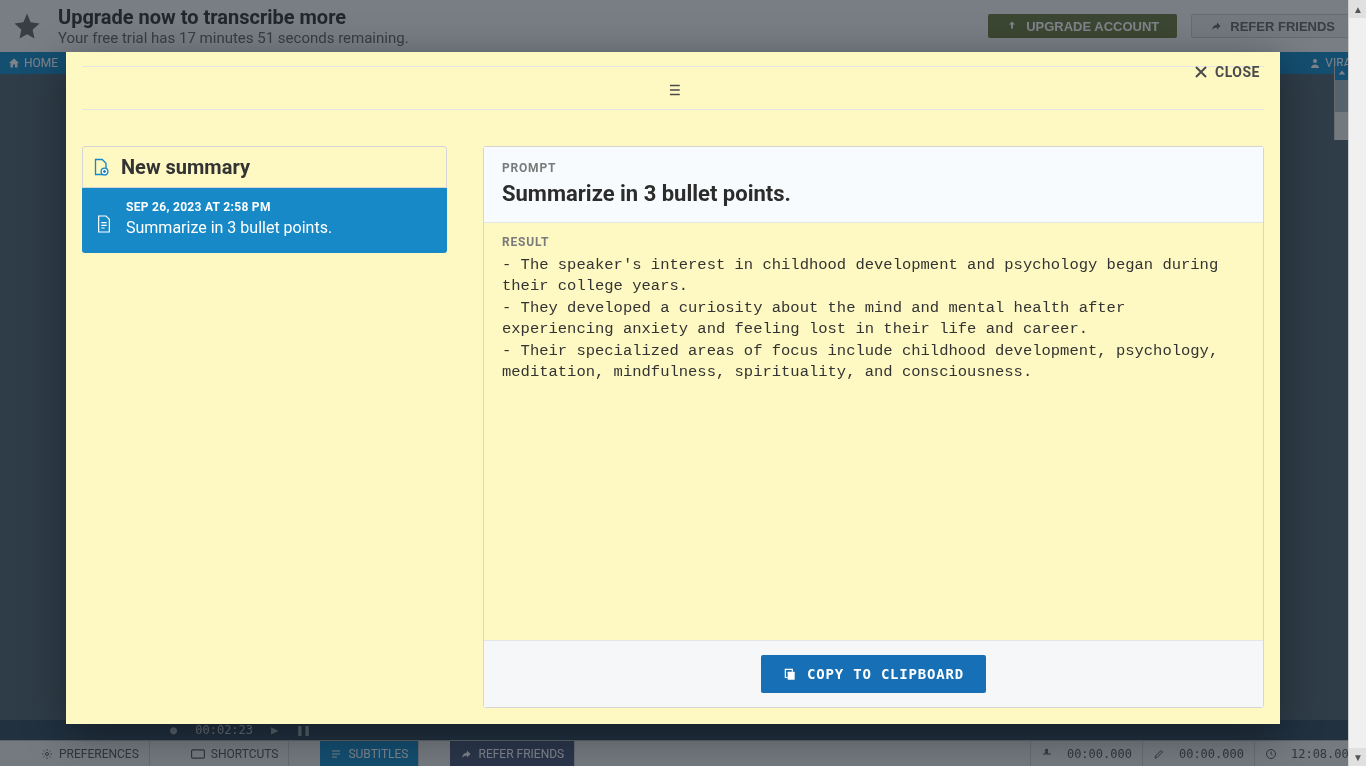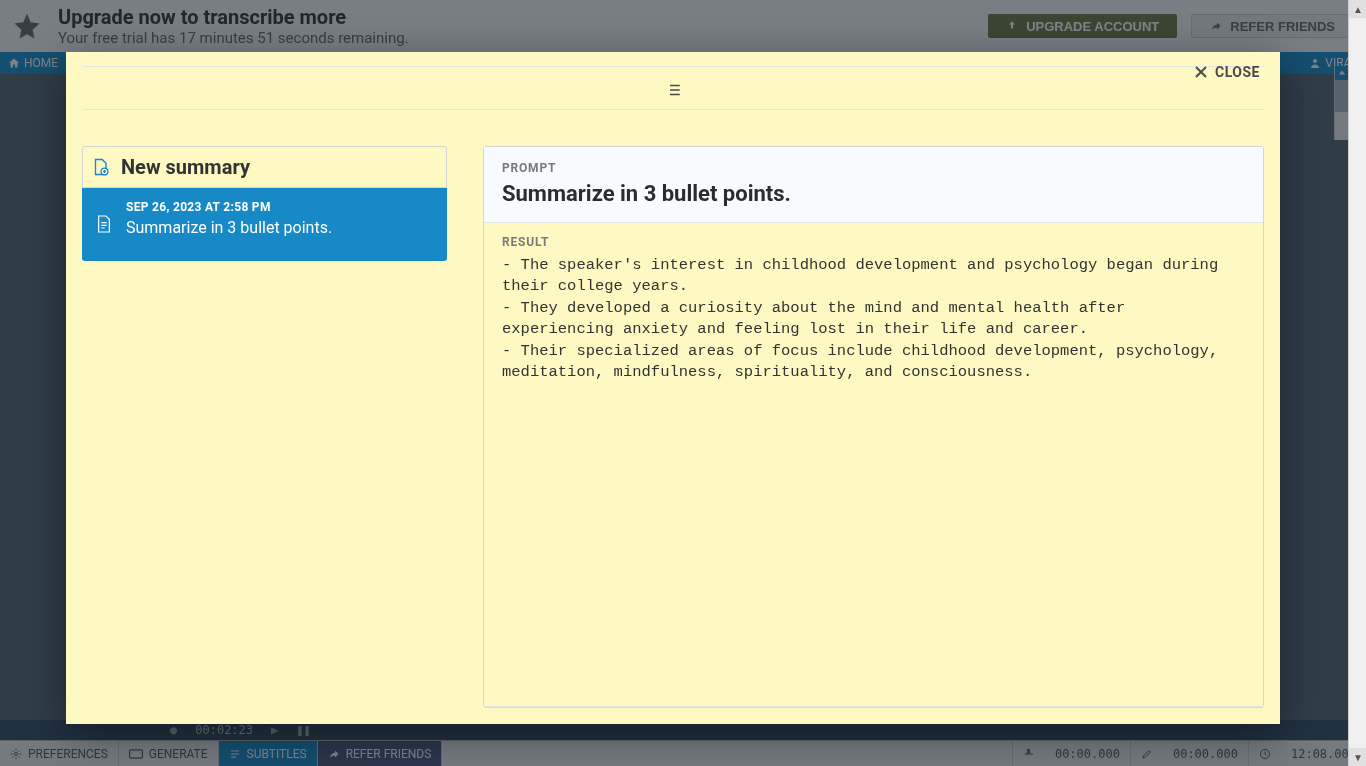--- a/index.html
+++ b/index.html
@@ -18,41 +18,41 @@
 .top-bar .btn.upg { background:#6d7a3e; color:#fff; margin-right:8px; }
 .top-bar .btn.ref { background:#e8e8e8; color:#666; border:1px solid #ccc; }
 
 
 .nav-bar { height:22px; background:#1889c7; display:flex; align-items:center; padding:0 8px; color:#fff; font-size:12px; z-index:1; position:relative; justify-content:space-between;}
 .nav-left,.nav-right{display:flex;align-items:center;gap:6px;}
 .nav-home{display:flex;align-items:center;gap:4px;justify-content:center;}
 
 
 .bottom-bar { position:absolute; bottom:0; left:0; right:0; height:26px; background:#eaeaea; border-top:1px solid #bbb; display:flex; align-items:center; font-size:12px; color:#555; z-index:1; }
-.bottom-bar .bbtn { height:26px; padding:0 10px; display:flex; align-items:center; gap:6px; border-right:1px solid #ccc; cursor:pointer; }
+.bottom-bar .bbtn { height:26px; padding:0 10px; display:flex; align-items:center; gap:6px; border-right:1px solid #ccc; cursor:pointer;margin-left:31px; }
 .bottom-bar .bbtn.sub { background:#1889c7; color:#fff; }
 .bottom-bar .bbtn.rf { background:#4a5578; color:#fff; }
 .bottom-bar .spacer { flex:1; }
-.bottom-bar .time-chip { padding:0 10px; border-left:1px solid #ccc; display:flex; align-items:center; gap:20px; font-family:monospace; height:26px; }
+.bottom-bar .time-chip { padding:0 10px; border-left:1px solid #ccc; display:flex; align-items:center; gap:14px; font-family:monospace; height:26px; }
 
 
 .player-strip { position:absolute; bottom:26px; left:0; right:0; height:20px; background:#34495e; display:flex; align-items:center; color:#cfd7dc; font-family:monospace; font-size:12px; padding-left:170px; z-index:1; gap:18px;}
 .player-strip .pctl{opacity:.8;}
 
 
 .modal { position:absolute; left:66px; top:52px; width:1214px; height:672px; background:#fef9c3; z-index:10; box-shadow:0 10px 40px rgba(0,0,0,.4); padding:14px 16px 16px; display:flex; flex-direction:column; }
 .modal .close { position:absolute; right:20px; top:12px; display:flex; align-items:center; gap:8px; font-size:14px; font-weight:700; color:#4a4a4a; letter-spacing:.5px; cursor:pointer; }
 .modal .close svg{width:12px;height:12px;stroke:#4a4a4a;stroke-width:2;}
 .modal-title { text-align:center; font-size:20px; font-weight:600; color:#4a4a4a; letter-spacing:1px; padding:14px 0 10px; border-top:1px solid #e5e5e5; border-bottom:1px solid #e5e5e5; display:flex; align-items:center; justify-content:center; gap:10px;}
 .modal-title svg{width:18px;height:18px;fill:none;stroke:#4a4a4a;stroke-width:2;}
 .modal-body { flex:1; display:flex; gap:36px; padding-top:36px; min-height:0;}
 .sidebar { width:365px; flex-shrink:0;}
 .new-sum { border:1px solid #d5d5d5; border-radius:3px 3px 0 0; height:42px; display:flex; align-items:center; padding:0 8px; gap:12px; font-size:20px; font-weight:700; color:#333; cursor:pointer; }
 .new-sum svg{width:18px;height:18px;}
-.sel-sum { background:#1889c7; color:#fff; padding:12px 14px 24px 14px; display:flex; gap:14px; cursor:pointer; border-radius:0 0 3px 3px;}
+.sel-sum { background:#1889c7; color:#fff; padding:12px 14px 16px 14px; display:flex; gap:14px; cursor:pointer; border-radius:0 0 3px 3px;}
 .sel-sum .doc-icon{flex-shrink:0; width:16px; height:20px; margin-top:14px; fill:none; stroke:#fff; stroke-width:1.8;}
 .sel-sum .d1 { font-size:12px; font-weight:700; letter-spacing:.3px; margin-bottom:4px;}
 .sel-sum .d2 { font-size:16px; }
 .panel { flex:1; border:1px solid #d5d5d5; border-radius:3px; display:flex; flex-direction:column; min-height:0;}
 .panel-head { padding:14px 18px 16px; border-bottom:1px solid #e5e5e5; background:#f8fbfd;}
 .label { font-size:12px; font-weight:700; color:#7a7a7a; letter-spacing:.8px; margin-bottom:6px;}
 .prompt-txt { font-size:22px; font-weight:700; color:#2c2c2c;}
 .panel-body { flex:1; overflow:auto; padding:12px 18px 18px; border-bottom:1px solid #e5e5e5;}
 .result-txt { font-family:"Courier New",monospace; font-size:15.5px; color:#333; white-space:pre-wrap; line-height:1.38; }
 .panel-foot { padding:14px; display:flex; justify-content:center; background:#f5f7f8;}
@@ -136,21 +136,21 @@
     <svg width="12" height="12" viewBox="0 0 24 24" fill="none" stroke="#555" stroke-width="2">
         <circle cx="12" cy="12" r="3"></circle>
         <path d="M12 2v3M12 19v3M2 12h3M19 12h3M5 5l2 2M17 17l2 2M19 5l-2 2M7 17l-2 2"></path>
       </svg>
     <span>PREFERENCES</span>
   </div>
   <div class="bbtn">
     <svg width="14" height="10" viewBox="0 0 24 16" fill="none" stroke="#555" stroke-width="2">
         <rect x="1" y="1" width="22" height="14" rx="2"></rect>
       </svg>
-    <span>GENERATE</span>
+    <span>SHORTCUTS</span>
   </div>
   <div class="bbtn sub">
     <svg width="12" height="12" viewBox="0 0 24 24" fill="none" stroke="#fff" stroke-width="2">
         <path d="M4 6h16M4 12h16M4 18h10"></path>
       </svg>
     <span>SUBTITLES</span>
   </div>
   <div class="bbtn rf">
     <svg width="12" height="12" viewBox="0 0 24 24" fill="#fff">
         <path d="M14 5l7 7-7 7v-4c-5 0-8 2-10 5 1-6 4-10 10-11V5z"></path>
@@ -217,20 +217,29 @@
       <div class="panel-head">
         <div class="label">PROMPT</div>
         <div class="prompt-txt">Summarize in 3 bullet points.</div>
       </div>
       <div class="panel-body">
         <div class="label">RESULT</div>
         <div class="result-txt">- The speaker's interest in childhood development and psychology began during their college years.
 - They developed a curiosity about the mind and mental health after experiencing anxiety and feeling lost in their life and career.
 - Their specialized areas of focus include childhood development, psychology, meditation, mindfulness, spirituality, and consciousness.</div>
       </div>
+      <div class="panel-foot">
+        <button class="copy-btn">
+          <svg viewBox="0 0 24 24">
+              <rect x="8" y="8" width="12" height="14" rx="1"></rect>
+              <path d="M16 8V4H4v14h4" fill="none" stroke="#fff" stroke-width="2"></path>
+            </svg>
+          <span>COPY TO CLIPBOARD</span>
+        </button>
+      </div>
     </div>
   </div>
 </div>
 
 <div class="outer-scroll">
   <div class="arrow">▲</div>
   <div class="track"></div>
   <div class="arrow">▼</div>
 </div>
 

